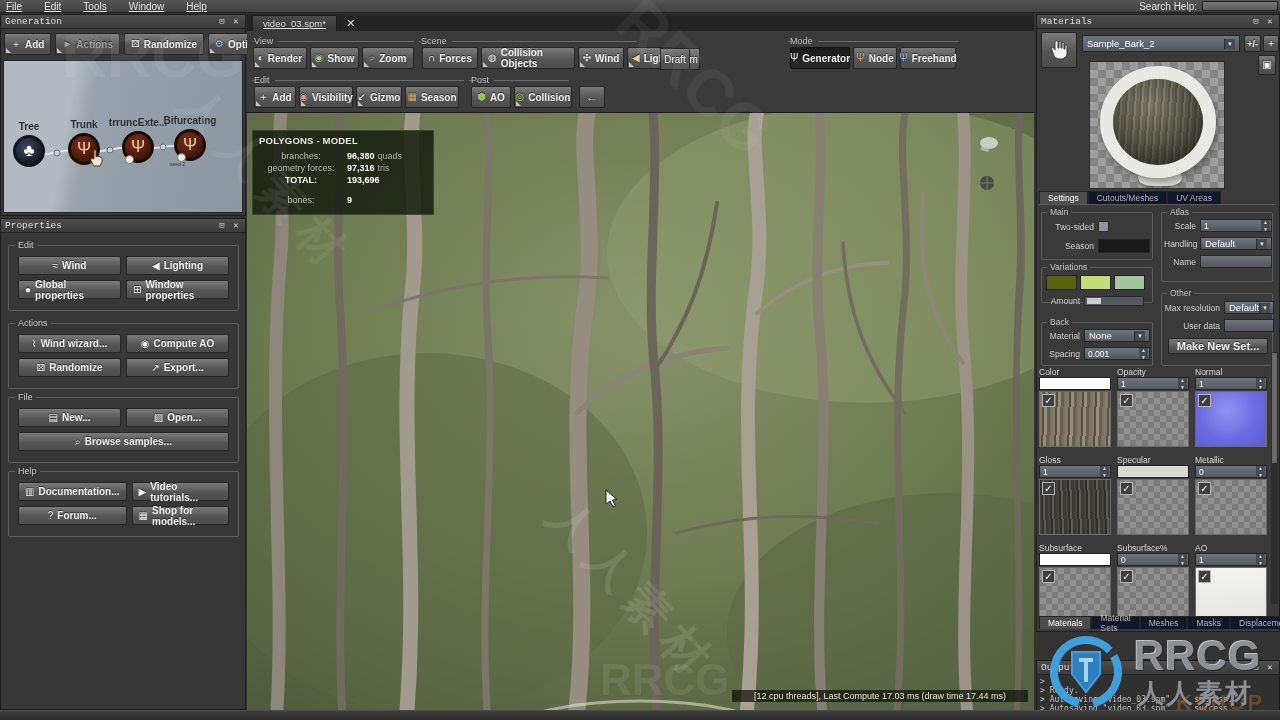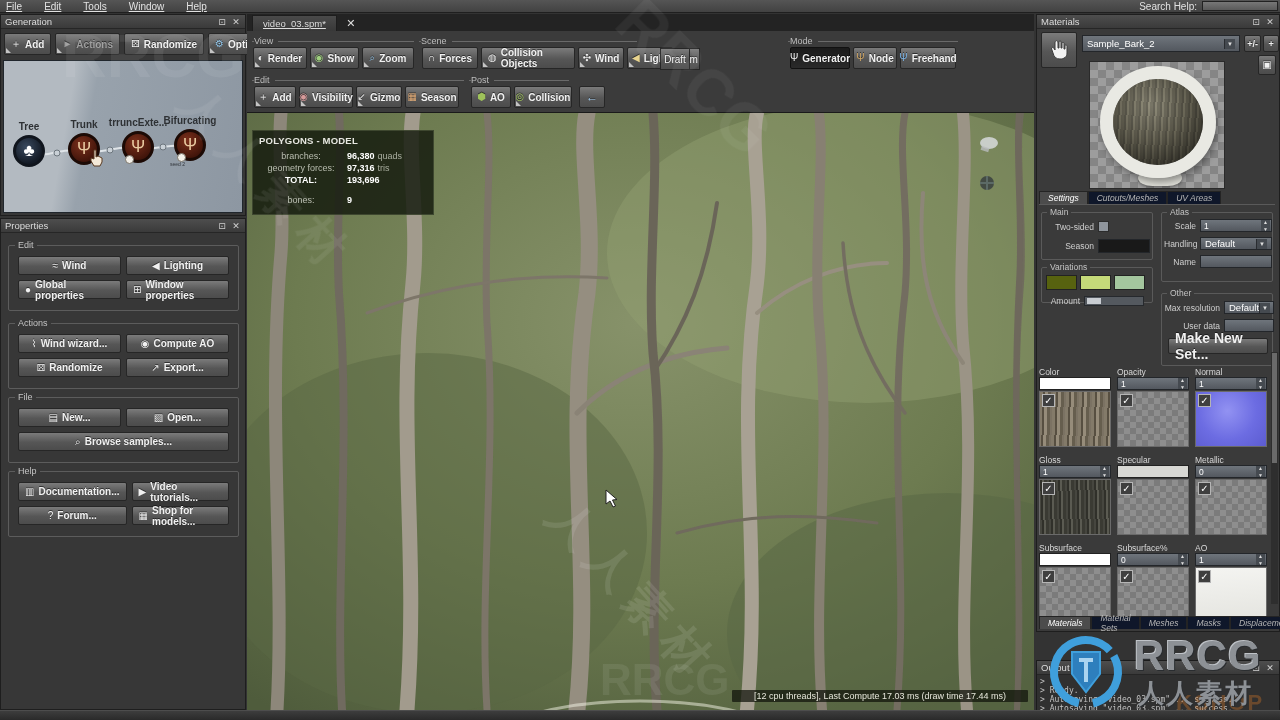--- a/index.html
+++ b/index.html
@@ -15,21 +15,21 @@
     font-size:10px; color:#e2e2e2; z-index:30; }
   .menu-item { cursor:default; text-decoration:underline; text-decoration-thickness:1px; text-underline-offset:1px; }
   #search-help { margin-left:auto; display:flex; align-items:center; gap:5px; padding-right:2px; }
   #search-help input { width:76px; height:10px; border:1px solid #222;
     background:linear-gradient(#777,#5a5a5a); }
 
   
   .panel { background:#373737; border:1px solid #1e1e1e; }
   .phead { height:14px; background:linear-gradient(#4e4e4e,#3a3a3a);
     border-bottom:1px solid #262626; display:flex; align-items:center;
-    padding:0 4px; font-size:9.5px; color:#dcdcdc; }
+    padding:0 4px; font-size:9.5px; color:#dcdcdc;font-family:Liberation Mono, monospace; }
   .phead .sp { margin-left:auto; display:flex; gap:4px; color:#cfcfcf; font-size:9px; }
   .phead .wic { width:10px; text-align:center; cursor:default; }
 
   
   .btn { position:relative; display:flex; align-items:center; justify-content:center; gap:4px;
     background:linear-gradient(#7b7b7b,#565656 55%,#4c4c4c);
     border:1px solid #262626; border-radius:2px; color:#f1f1f1;
     font-size:10px; font-weight:bold; text-shadow:0 -1px 0 rgba(0,0,0,.55);
     cursor:pointer; padding:0 6px; }
   .btn .ic { font-weight:normal; font-size:10px; line-height:1; }
@@ -125,21 +125,21 @@
     background:transparent; }
   #ring::before { content:''; position:absolute; inset:0; border-radius:50%;
     background:radial-gradient(circle at 42% 30%, #9a9786, #6e6b5c 45%, #46443a 75%, #232119);
   }
   #ring::after { content:''; position:absolute; inset:0; border-radius:50%;
     background:repeating-linear-gradient(94deg, rgba(30,28,22,.35) 0 2px, rgba(190,186,168,.25) 2px 4px, rgba(70,66,55,.3) 4px 7px);
     mix-blend-mode:multiply; }
   #ring-base { position:absolute; left:48px; top:108px; width:44px; height:16px;
     background:#dcdcd5; border-radius:40%/60%; box-shadow:0 2px 3px rgba(0,0,0,.3); }
 
-  .mtabs { position:absolute; display:flex;font-style:italic; }
+  .mtabs { position:absolute; display:flex; }
   .mtab { height:13px; font-size:8.5px; color:#b5b5b5; padding:0 8px;
     background:#0f172a; border:1px solid #242424; border-bottom:none;
     display:flex; align-items:center; cursor:pointer; }
   .mtab.on { background:#4c4c4c; color:#fff; }
 
   #settings-area { position:absolute; left:2px; top:189px; width:236px; height:162px;
     border-top:1px solid #5a5a5a; }
   .mgroup { position:absolute; border:1px solid #5a5a5a; border-radius:2px; background:#3a3a3a; }
   .mgroup > .glabel { position:absolute; top:-6px; left:5px; background:#3a3a3a;
     padding:0 3px; font-size:8.5px; color:#c4c4c4; }
@@ -623,20 +623,40 @@
           <span class="swatch" style="background: rgb(164, 198, 158);"></span>
         </div>
         <div class="frow" style="left:4px; top:28px">
           <span class="flab" style="width:34px">Amount</span>
           <span class="slider">
               <span class="shandle"></span>
             </span>
         </div>
       </div>
 
+      <div class="mgroup" style="left:2px; top:117px; width:112px; height:44px">
+        <span class="glabel">Back</span>
+        <div class="frow" style="left:2px; top:6px">
+          <span class="flab" style="width:36px">Material</span>
+          <span class="dd" style="width:66px; height:13px">
+            <span>None</span>
+              <span class="dar">▼</span>
+            </span>
+        </div>
+        <div class="frow" style="left:2px; top:24px">
+          <span class="flab" style="width:36px">Spacing</span>
+          <span class="field spin" style="width:66px; height:13px">
+            <span>0.001</span>
+            <span class="ars">
+                <span>▲</span>
+                <span>▼</span>
+              </span>
+            </span>
+        </div>
+      </div>
 
       <div class="mgroup" style="left:122px; top:7px; width:112px; height:70px">
         <span class="glabel">Atlas</span>
         <div class="frow" style="left:2px; top:6px">
           <span class="flab" style="width:32px">Scale</span>
           <span class="field spin" style="width:72px; height:13px">
             <span>1</span>
             <span class="ars">
                 <span>▲</span>
                 <span>▼</span>
@@ -662,21 +682,21 @@
           <span class="flab" style="width:56px">Max resolution</span>
           <span class="dd" style="width:50px; height:13px">
             <span>Default</span>
               <span class="dar">▼</span>
             </span>
         </div>
         <div class="frow" style="left:2px; top:25px">
           <span class="flab" style="width:56px">User data</span>
           <span class="field" style="width:50px; height:13px"></span>
         </div>
-        <div class="btn" style="position:absolute; left:6px; top:44px; width:100px; height:16px; font-size:14px">Make New Set...</div>
+        <div class="btn" style="position:absolute; left:6px; top:44px; width:100px; height:16px; font-size:11px">Make New Set...</div>
       </div>
     </div>
 
     <div id="slots">
       <div class="slot">
         <div class="sname">Color</div>
         <div class="sval cbar" style="background: rgb(255, 255, 255);"></div>
         <div class="thumb t-bark">
           <span class="chk">✓</span>
           </div>

